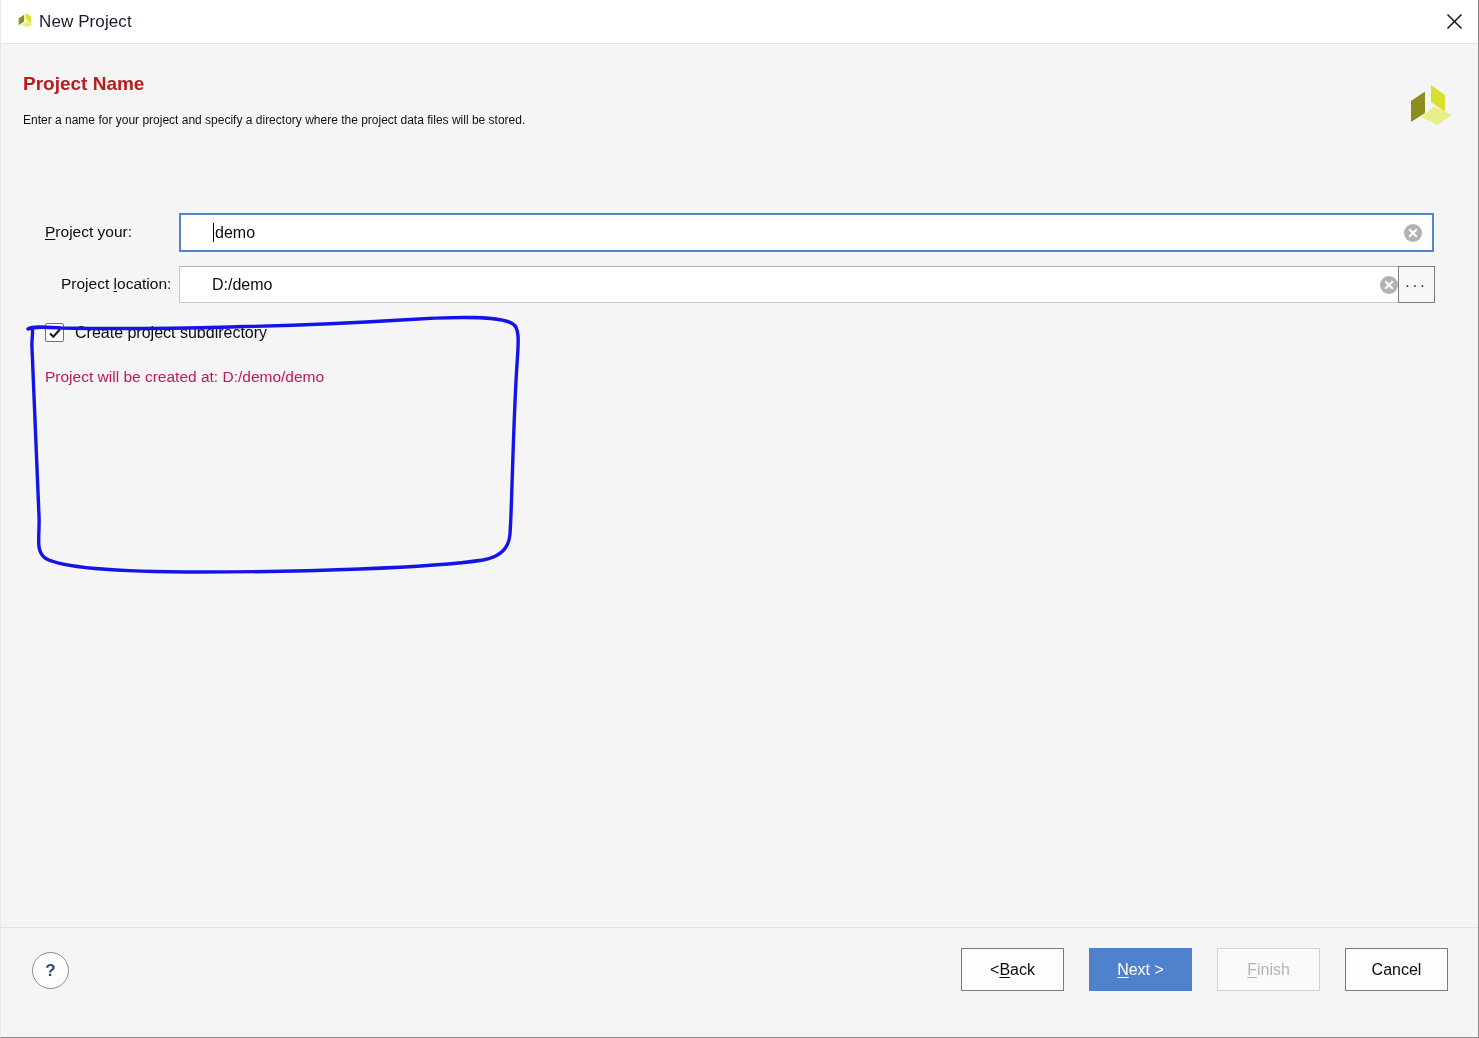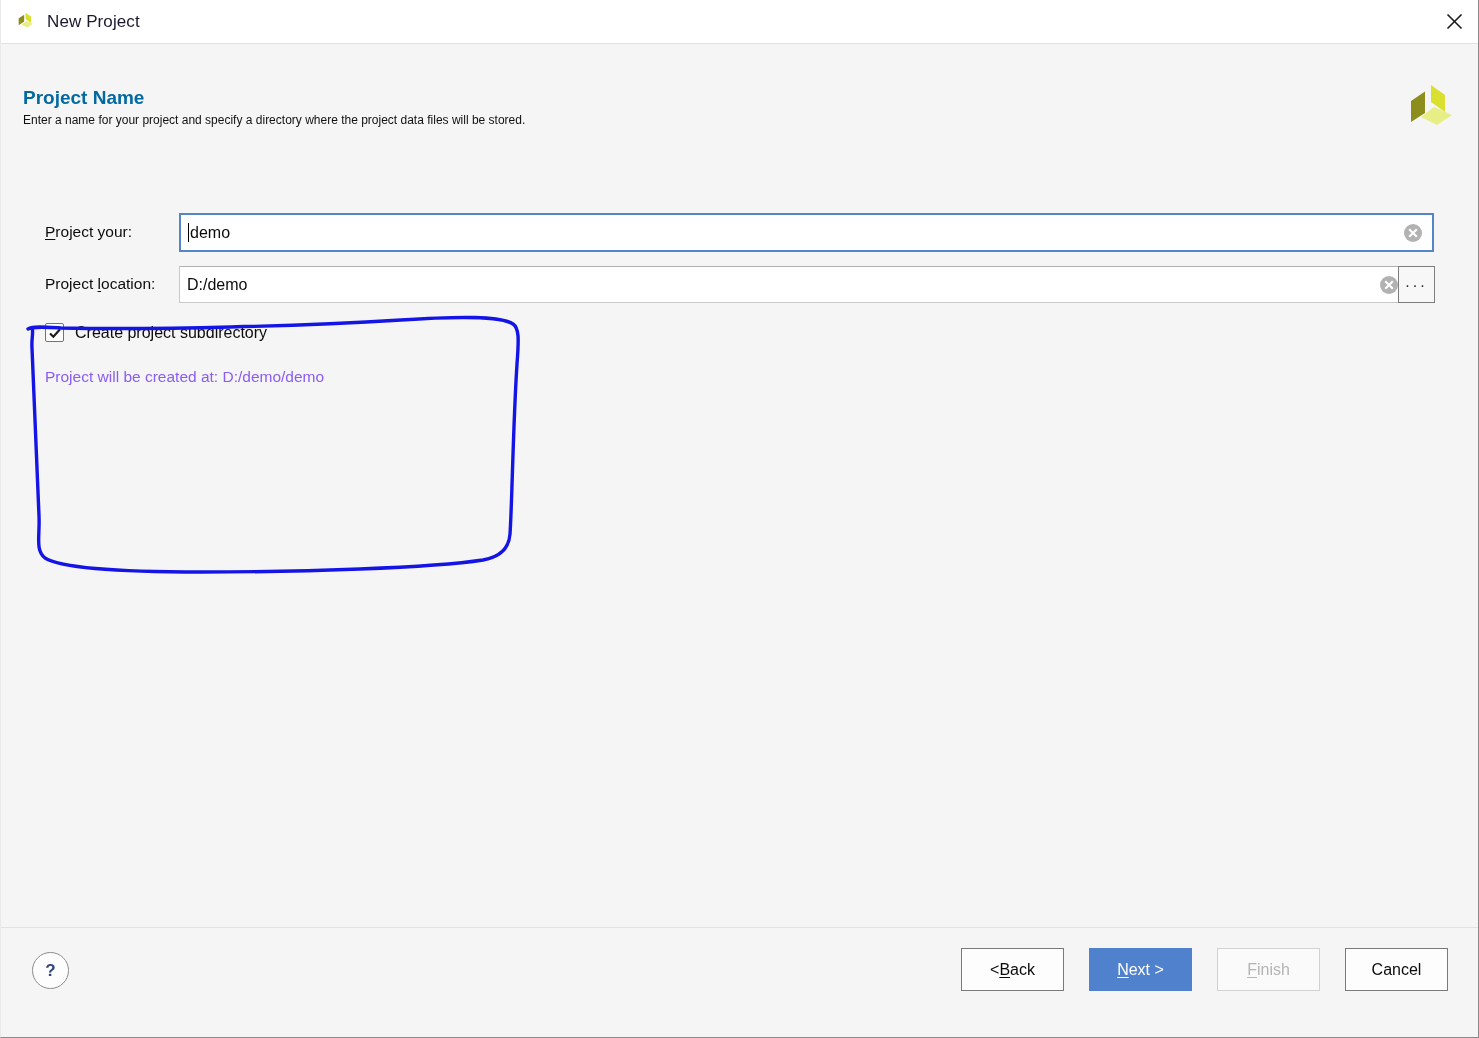--- a/index.html
+++ b/index.html
@@ -29,21 +29,21 @@
     border-bottom: 1px solid #e2e2e2;
     display: flex;
     align-items: center;
   }
   #titlebar-icon {
     margin-left: 14px;
     width: 22px; height: 22px;
     display: block;
   }
   #titlebar-title {
-    margin-left: 10px;
+    margin-left: 2px;
     font-size: 17px;
     color: #1a1a2e;
     letter-spacing: 0.1px;
   }
   #titlebar-spacer { flex: 1; }
   #close-button {
     width: 48px; height: 43px;
     display: flex; align-items: center; justify-content: center;
     cursor: pointer;
   }
@@ -54,22 +54,21 @@
     position: absolute;
     left: 0; top: 45px; right: 0;
     height: 108px;
     background: #f5f5f5;
   }
   #page-title {
     position: absolute;
     left: 22px; top: 28px;
     font-size: 19px;
     font-weight: bold;
-    color: #0369a1;
-    margin-top: 14px;
+    color: #b91c1c;
   }
   #page-subtitle {
     position: absolute;
     left: 22px; top: 68px;
     font-size: 12px;
     color: #111111;
   }
   #brand-logo {
     position: absolute;
     right: 18px; top: 38px;
@@ -89,20 +88,21 @@
     color: #0d0d0d;
     white-space: nowrap;
   }
   .mnemonic { text-decoration: underline; text-underline-offset: 2px; }
 
   .lineedit {
     position: absolute;
     background: #ffffff;
     display: flex;
     align-items: center;
+    padding-left: 25px;
   }
   .lineedit.focused {
     border: 2px solid #5585c9;
   }
   .lineedit.normal {
     border: 1px solid #c9c9c9;
     border-top-color: #b0b0b0;
   }
   .lineedit .value {
     font-size: 16px;
@@ -161,21 +161,21 @@
   }
   #subdir-label {
     margin-left: 11px;
     font-size: 16px;
     color: #0d0d0d;
   }
   #created-at {
     position: absolute;
     left: 44px; top: 215px;
     font-size: 15.5px;
-    color: #8b5cf6;
+    color: #be185d;
   }
 
   
   #annotation {
     position: absolute;
     left: 0; top: 153px;
     width: 600px; height: 290px;
     pointer-events: none;
   }
 
@@ -272,21 +272,21 @@
 
     <div class="lineedit focused" style="left:178px; top:60px; width:1255px; height:39px;">
       <div class="value"><span class="caret"></span><span>demo</span></div>
       <svg class="clear-icon" viewBox="0 0 20 20">
         <circle cx="10" cy="10" r="9" fill="#b2b2b2"></circle>
         <line x1="6.2" y1="6.2" x2="13.8" y2="13.8" stroke="#ffffff" stroke-width="2"></line>
         <line x1="13.8" y1="6.2" x2="6.2" y2="13.8" stroke="#ffffff" stroke-width="2"></line>
       </svg>
     </div>
 
-    <div class="field-label" style="left:44px; top:122px;"><span>Project </span><span class="mnemonic">l</span><span>ocation:</span></div>
+    <div class="field-label" style="left:60px; top:122px;"><span>Project </span><span class="mnemonic">l</span><span>ocation:</span></div>
 
     <div class="lineedit normal" style="left:178px; top:113px; width:1230px; height:37px;">
       <div class="value">D:/demo</div>
       <svg class="clear-icon" viewBox="0 0 20 20">
         <circle cx="10" cy="10" r="9" fill="#b2b2b2"></circle>
         <line x1="6.2" y1="6.2" x2="13.8" y2="13.8" stroke="#ffffff" stroke-width="2"></line>
         <line x1="13.8" y1="6.2" x2="6.2" y2="13.8" stroke="#ffffff" stroke-width="2"></line>
       </svg>
     </div>
 

